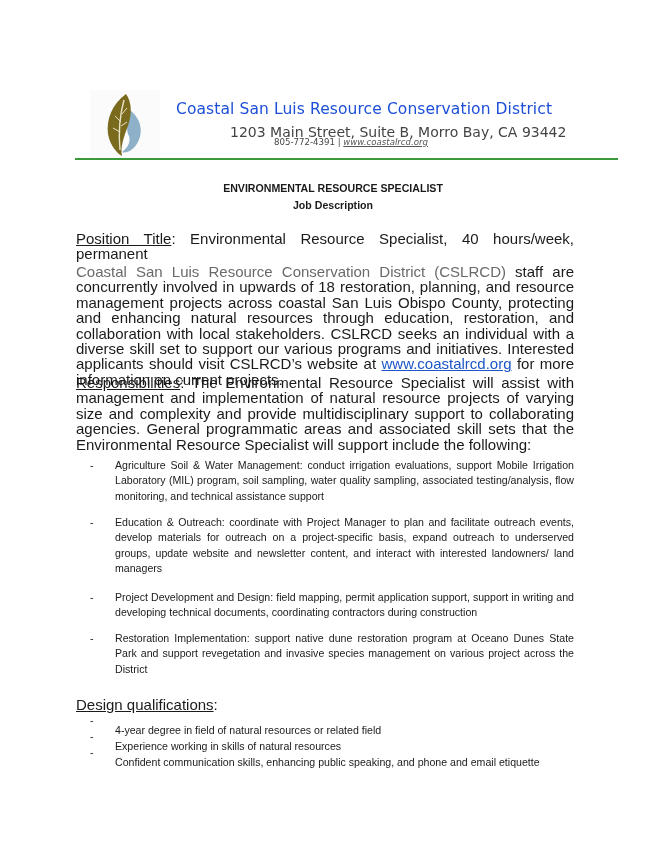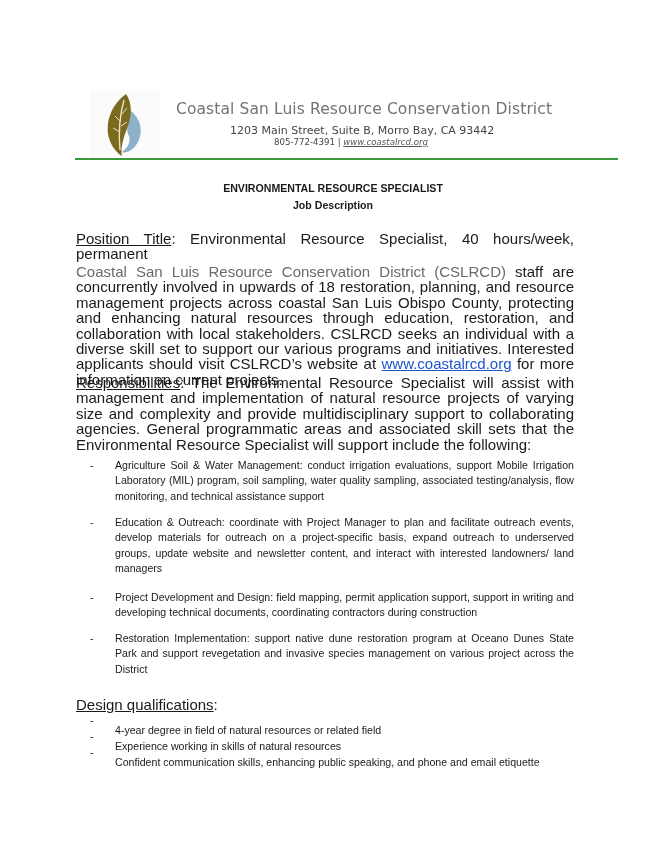--- a/index.html
+++ b/index.html
@@ -2,23 +2,23 @@
 <html><head>
 <meta charset="utf-8">
 <style>
   html, body { margin: 0; padding: 0; background: #ffffff; }
   body { width: 650px; height: 841px; position: relative; overflow: hidden;
          font-family: "Liberation Sans", "DejaVu Sans", sans-serif; color: #1a1a1a; }
   .letterhead { position: absolute; left: 0; top: 0; width: 650px; height: 170px; }
   .logo-box { position: absolute; left: 90px; top: 90px; width: 70px; height: 70px; background: #fbfbfb; }
   .logo-box svg { position: absolute; left: 14px; top: 2px; }
   .org-name { position: absolute; left: 176px; top: 100px; width: 420px; text-align: left;
-              font-family: "DejaVu Sans", sans-serif; font-size: 15.5px; color: #737373; letter-spacing: 0.1px; white-space: nowrap; }
+              font-family: "DejaVu Sans", sans-serif; font-size: 15.5px; color: #1d4ed8; letter-spacing: 0.1px; white-space: nowrap; }
   .org-addr { position: absolute; left: 230px; top: 124px; width: 232px; text-align: center;
-              font-family: "DejaVu Sans", sans-serif; font-size: 11px; color: #444; white-space: nowrap; }
+              font-family: "DejaVu Sans", sans-serif; font-size: 14px; color: #444; white-space: nowrap; }
   .org-phone { position: absolute; left: 235px; top: 137px; width: 232px; text-align: center;
                font-family: "DejaVu Sans", sans-serif; font-size: 8.6px; color: #444; white-space: nowrap; }
   .org-phone .site { font-style: italic; text-decoration: underline; color: #555; }
   .rule { position: absolute; left: 75px; top: 158px; width: 543px; height: 2px; background: #3a9a3a; }
   .center-bold { position: absolute; left: 84px; width: 498px; text-align: center; font-weight: bold; font-size: 10.6px; }
   .para { position: absolute; left: 76px; width: 498px; text-align: justify; font-size: 15px; line-height: 15.4px; }
   .u { text-decoration: underline; }
   .gray { color: #6a6a6a; }
   .link { color: #1d56c6; text-decoration: underline; }
   .bullet { position: absolute; left: 90px; width: 484px; font-size: 10.6px; line-height: 15.4px; }

